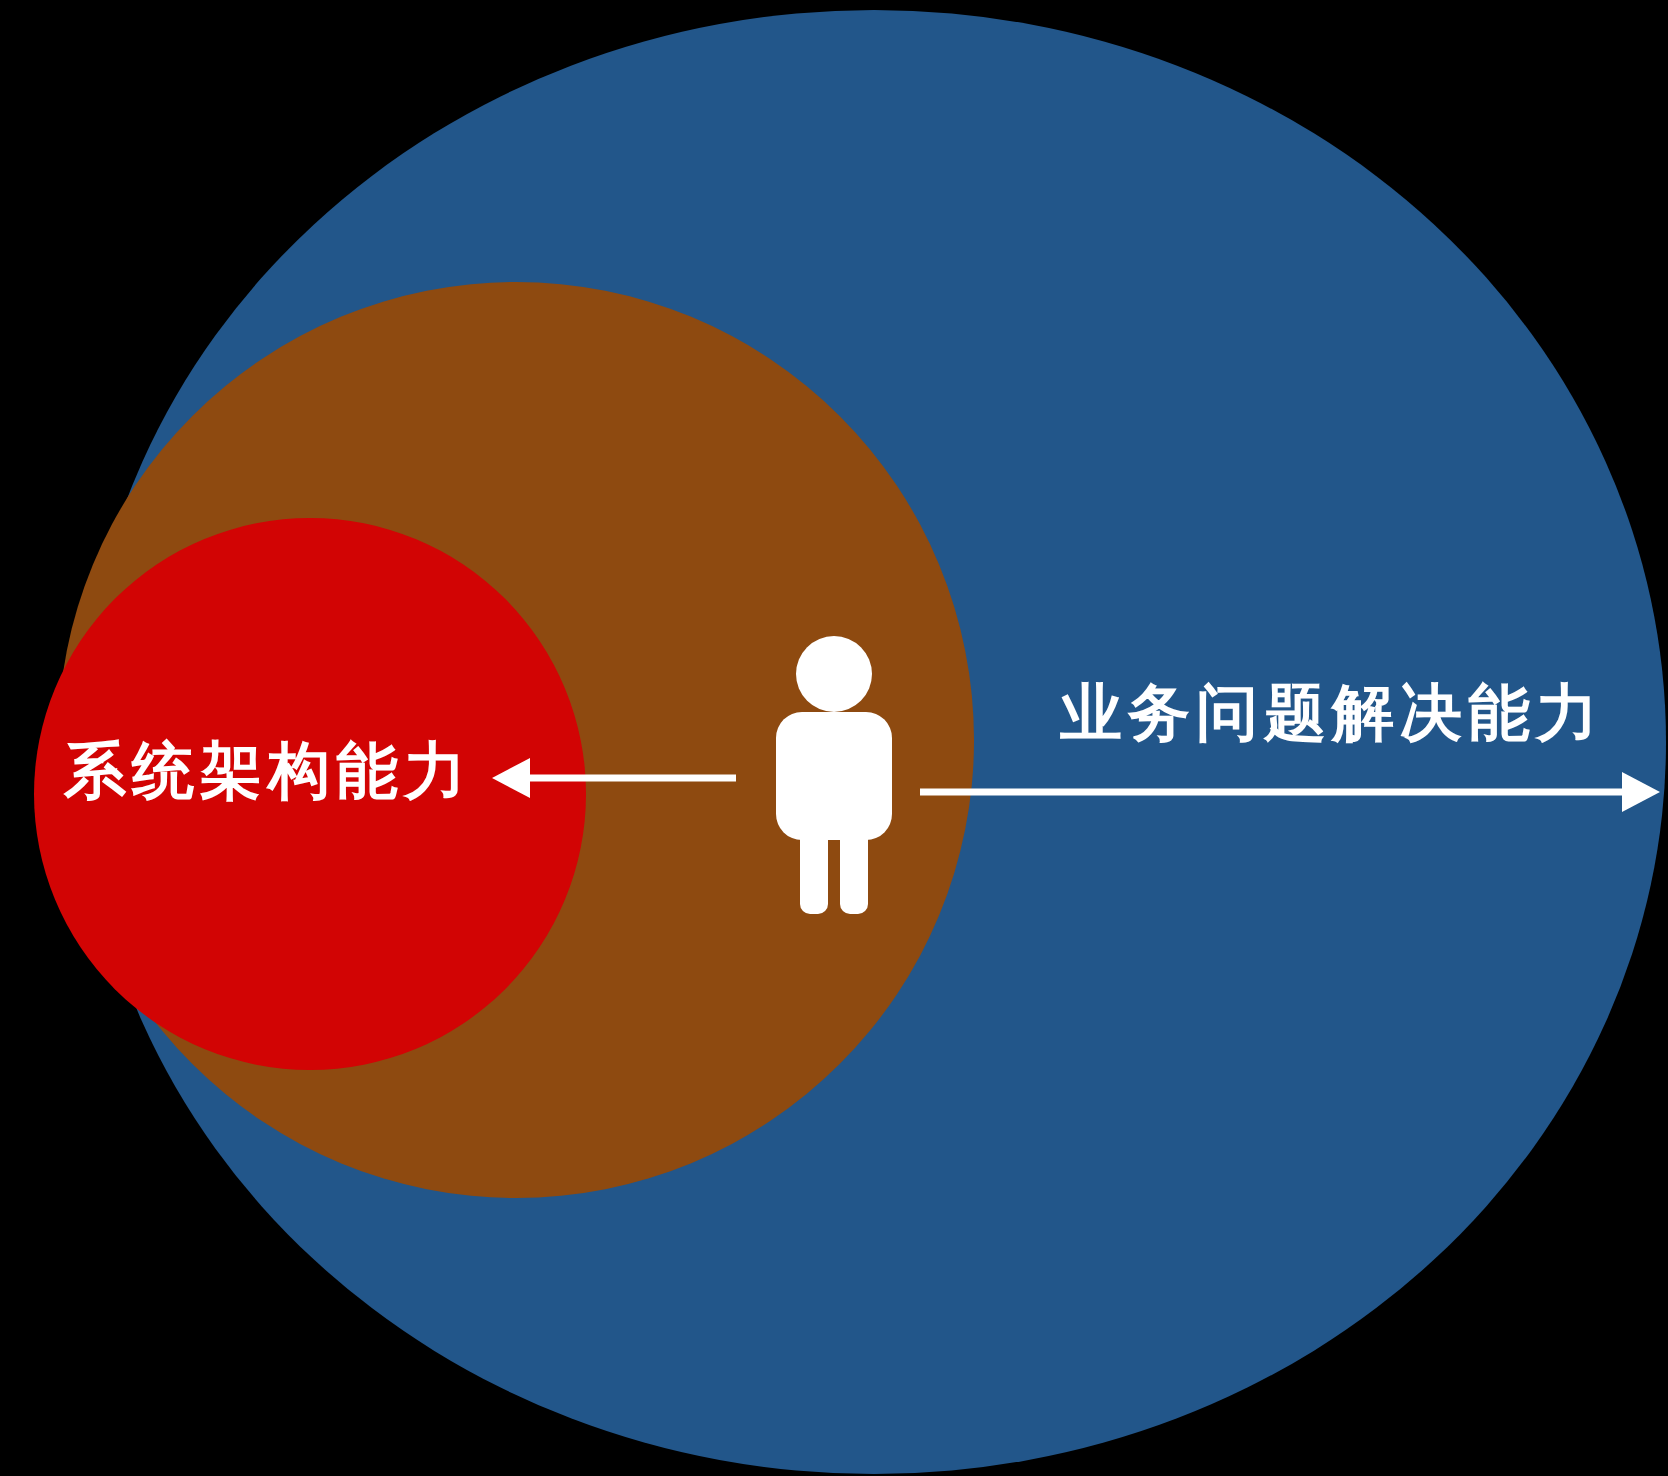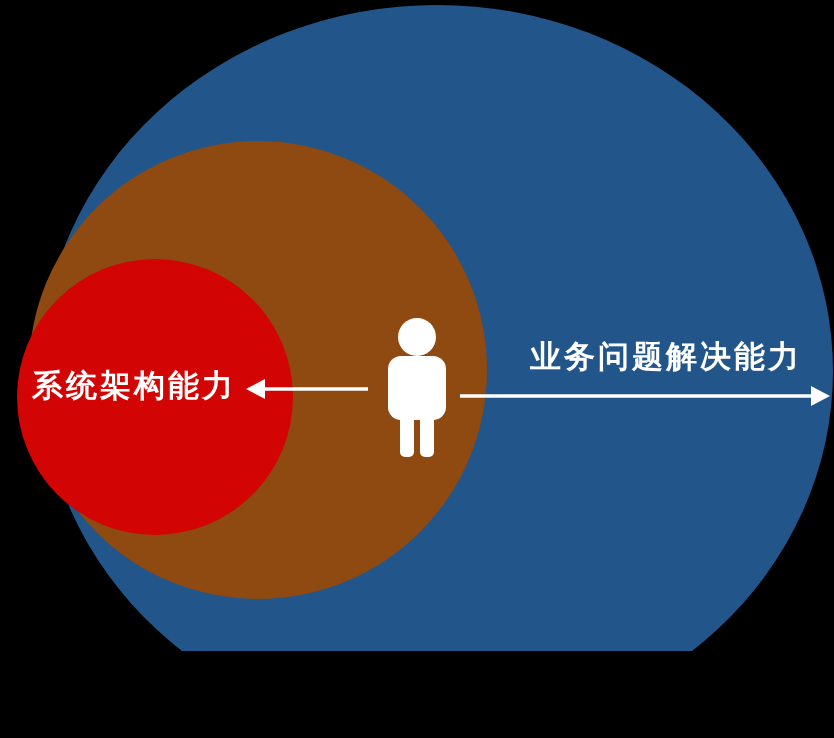--- a/index.html
+++ b/index.html
@@ -2,21 +2,21 @@
 <html><head>
 <meta charset="utf-8">
 <style>
   html, body {
     margin: 0;
     padding: 0;
     background: #000000;
   }
   .stage {
     width: 834px;
-    height: 651px;
+    height: 738px;
     position: relative;
     overflow: hidden;
   }
   svg { display: block; }
   .arrow-line {
     stroke: #ffffff;
     stroke-width: 3.5;
     stroke-linecap: butt;
   }
   text.label {

